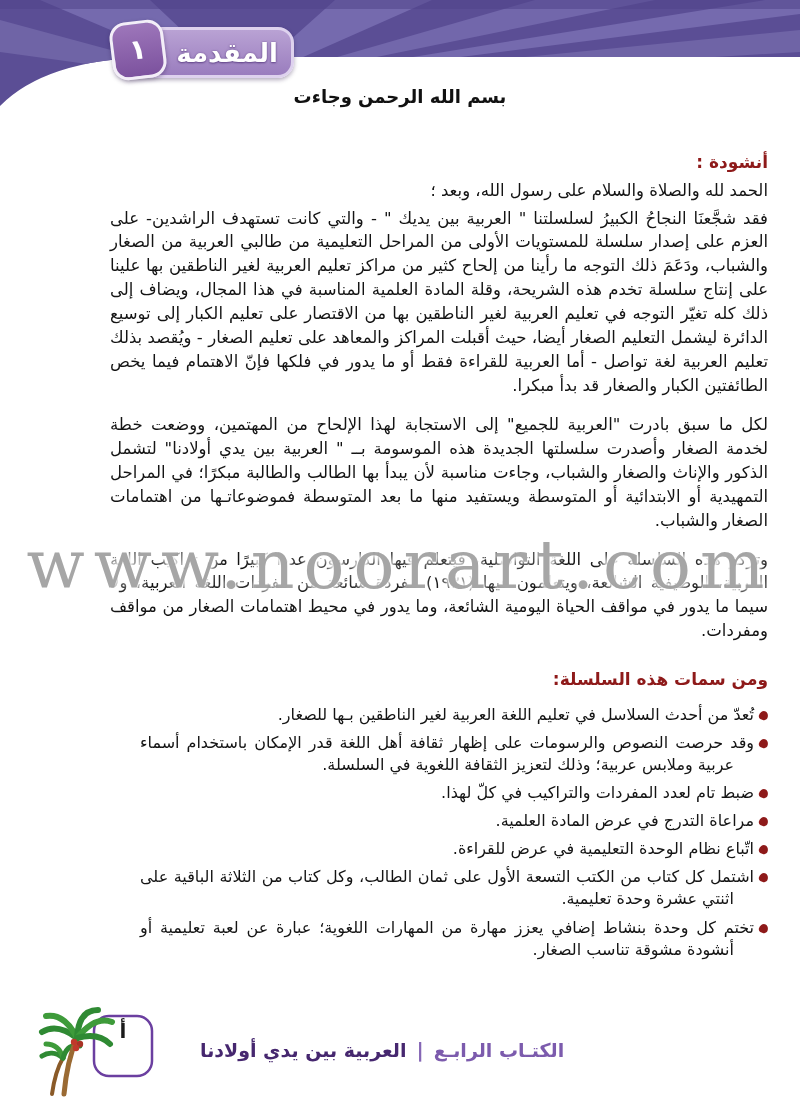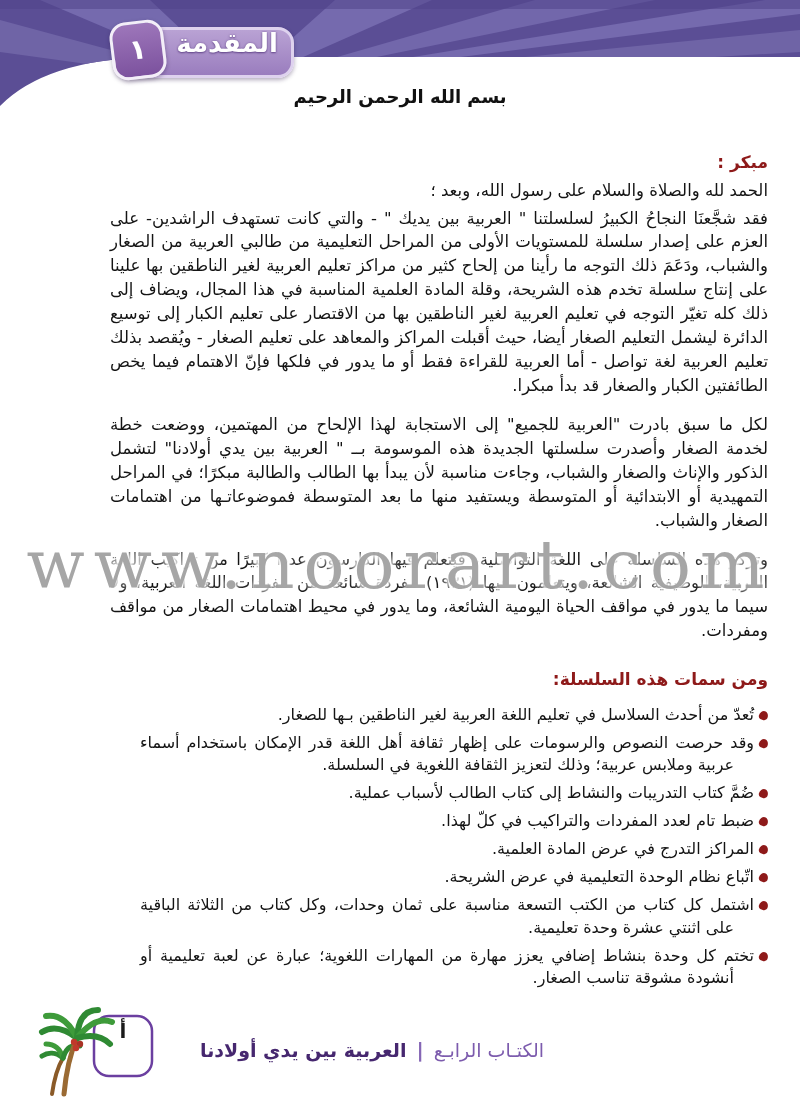--- a/index.html
+++ b/index.html
@@ -14,21 +14,21 @@
   }
 
   
   .header-art{position:absolute;top:0;left:0;z-index:1;}
   .banner{
     position:absolute;top:27px;left:116px;width:178px;height:51px;z-index:2;
     border-radius:16px;
     background:linear-gradient(180deg,#b9a2d4,#9a7dbe);
     border:3px solid #ded2ee;
     box-sizing:border-box;
-    display:flex;align-items:flex-start;justify-content:center;
+    display:flex;align-items:center;justify-content:center;
     padding-left:44px;
     box-shadow:0 2px 4px rgba(40,20,70,.35);
   }
   .banner-label{
     color:#fff;font-weight:bold;font-size:26px;line-height:1;
     text-shadow:0 1px 2px rgba(80,50,120,.7),0 0 2px rgba(80,50,120,.5);
   }
   .badge{
     position:absolute;top:21px;left:111px;width:54px;height:58px;z-index:3;
     border-radius:16px;
@@ -89,21 +89,21 @@
   }
 
   
   .footer{
     position:absolute;top:1000px;left:34px;height:100px;z-index:2;
     display:flex;align-items:center;direction:ltr;
   }
   .footer-text{display:flex;align-items:center;gap:10px;margin-left:38px;direction:ltr;}
   .footer-series{font-weight:bold;color:#46276f;font-size:19px;direction:rtl;}
   .footer-sep{color:#8566b5;font-size:20px;font-weight:bold;}
-  .footer-book{color:#7c5bad;font-size:19px;font-weight:normal;direction:rtl;}
+  .footer-book{color:#7c5bad;font-size:19px;font-weight:bold;direction:rtl;}
 </style>
 </head>
 <body>
 
 <div class="page">
 
   <svg class="header-art" width="800" height="112" viewBox="0 0 800 112" aria-hidden="true">
     <defs>
       <clipPath id="bandclip">
         <path d="M0,0 H800 V57 H150 Q45,60 0,106 Z"></path>
@@ -121,41 +121,40 @@
     </g>
   </svg>
 
   <div class="banner">
     <span class="banner-label">المقدمة</span>
   </div>
   <div class="badge">
     <span class="badge-number">١</span>
   </div>
 
-  <div class="basmala">بسم الله الرحمن الرحيم</div>
+  <div class="basmala">بسم الله الرحمن وجاءت</div>
 
   <div class="content">
-    <h2 class="red-heading">مبكر :</h2>
+    <h2 class="red-heading">أنشودة :</h2>
     <p class="salutation">الحمد لله والصلاة والسلام على رسول الله، وبعد ؛</p>
 
     <div id="paragraphs">
         <p><span>فقد شجَّعنَا النجاحُ الكبيرُ لسلسلتنا " </span><b>العربية بين يديك</b><span> " - والتي كانت تستهدف الراشدين- على العزم على إصدار سلسلة للمستويات الأولى من المراحل التعليمية من طالبي العربية من الصغار والشباب، ودَعَمَ ذلك التوجه ما رأينا من إلحاح كثير من مراكز تعليم العربية لغير الناطقين بها علينا على إنتاج سلسلة تخدم هذه الشريحة، وقلة المادة العلمية المناسبة في هذا المجال، ويضاف إلى ذلك كله تغيّر التوجه في تعليم العربية لغير الناطقين بها من الاقتصار على تعليم الكبار إلى توسيع الدائرة ليشمل التعليم الصغار أيضا، حيث أقبلت المراكز والمعاهد على تعليم الصغار - ويُقصد بذلك تعليم العربية لغة تواصل - أما العربية للقراءة فقط أو ما يدور في فلكها فإنّ الاهتمام فيما يخص الطائفتين الكبار والصغار قد بدأ مبكرا.</span></p>
         <p><span>لكل ما سبق بادرت "العربية للجميع" إلى الاستجابة لهذا الإلحاح من المهتمين، ووضعت خطة لخدمة الصغار وأصدرت سلسلتها الجديدة هذه الموسومة  بــ " </span><b>العربية بين يدي أولادنا</b><span>" لتشمل الذكور والإناث والصغار والشباب، وجاءت مناسبة لأن يبدأ بها الطالب والطالبة مبكرًا؛ في المراحل التمهيدية أو الابتدائية أو المتوسطة ويستفيد منها ما بعد المتوسطة فموضوعاتـها من اهتمامات الصغار والشباب.</span></p>
         <p><span>وتركز هذه السلسلة على اللغة التواصلية، فيتعلم فيها الدارسون عددا كبيرًا من تراكيب اللغة العربية، الوظيفية الشائعة، ويتعلمون فيها (١٩٣١) مفردة شائعة من مفردات اللغة العربية، ولا سيما ما يدور في مواقف الحياة اليومية الشائعة، وما يدور في محيط اهتمامات الصغار من مواقف ومفردات.</span></p>
       </div>
 
     <h2 class="red-heading features-heading">ومن سمات هذه السلسلة:</h2>
     <ul id="features-list">
         <li>تُعدّ من أحدث السلاسل في تعليم اللغة العربية لغير الناطقين بـها للصغار.</li>
         <li>وقد حرصت النصوص والرسومات على إظهار ثقافة أهل اللغة قدر الإمكان باستخدام أسماء عربية وملابس عربية؛ وذلك لتعزيز الثقافة اللغوية في السلسلة.</li>
-        <li>ضُمَّ كتاب التدريبات والنشاط إلى كتاب الطالب لأسباب عملية.</li>
         <li>ضبط تام لعدد المفردات والتراكيب في كلّ لهذا.</li>
-        <li>المراكز التدرج في عرض المادة العلمية.</li>
-        <li>اتّباع نظام الوحدة التعليمية في عرض الشريحة.</li>
-        <li>اشتمل كل كتاب من الكتب التسعة مناسبة على ثمان وحدات، وكل كتاب من الثلاثة الباقية على اثنتي عشرة وحدة تعليمية.</li>
+        <li>مراعاة التدرج في عرض المادة العلمية.</li>
+        <li>اتّباع نظام الوحدة التعليمية في عرض للقراءة.</li>
+        <li>اشتمل كل كتاب من الكتب التسعة الأول على ثمان الطالب، وكل كتاب من الثلاثة الباقية على اثنتي عشرة وحدة تعليمية.</li>
         <li>تختم كل وحدة بنشاط إضافي يعزز مهارة من المهارات اللغوية؛ عبارة عن لعبة تعليمية أو أنشودة مشوقة تناسب الصغار.</li>
       </ul>
   </div>
 
   <div class="watermark">www.noorart.com</div>
 
   <div class="footer">
     <svg width="128" height="96" viewBox="0 0 128 96" aria-hidden="true">
 
       <rect x="60" y="14" width="58" height="60" rx="15" fill="#ffffff" stroke="#6b3fa0" stroke-width="2.5"></rect>

